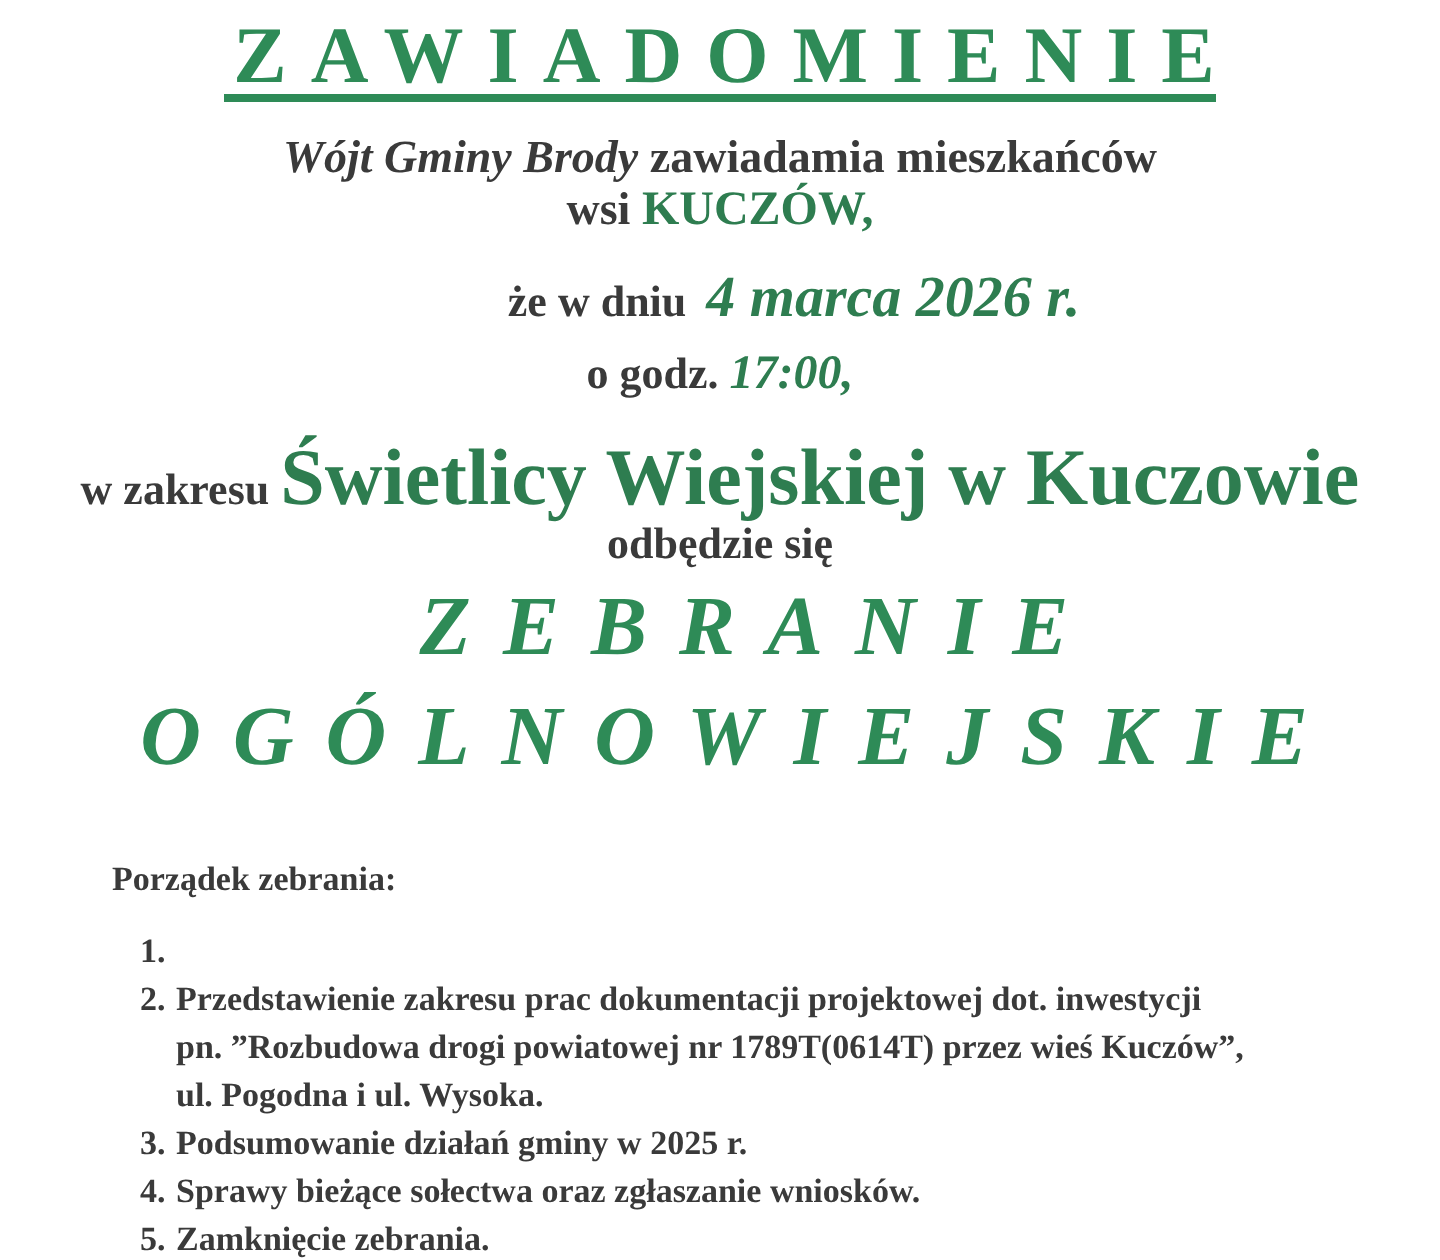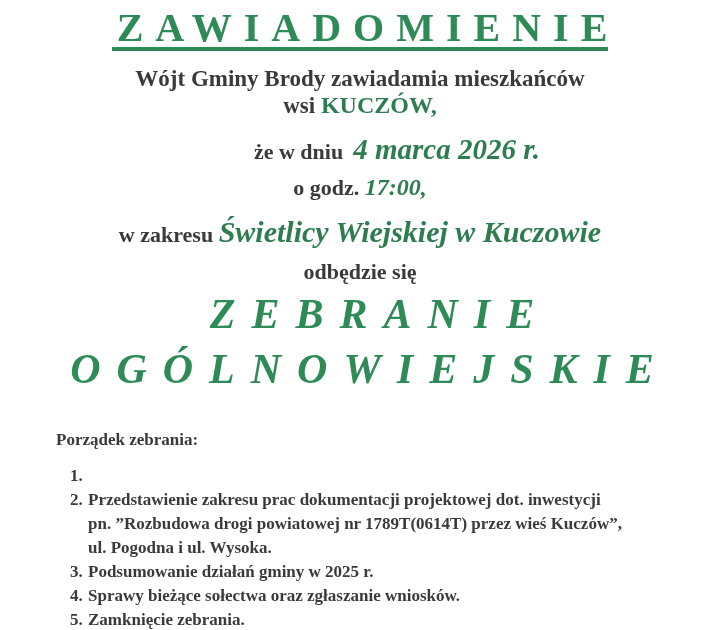--- a/index.html
+++ b/index.html
@@ -6,31 +6,31 @@
   body { width: 720px; height: 630px; position: relative; overflow: hidden;
          font-family: "Liberation Serif", serif; color: #3a3a3a; }
   .green { color: #2e7d50; }
   .abs { position: absolute; left: 0; width: 720px; text-align: center; white-space: nowrap; }
 
   .title { top: 4px; font-size: 40px; font-weight: bold; letter-spacing: 12px;
            color: #2e8b57; padding-left: 8px; }
   .title-rule { position: absolute; top: 47px; left: 112px; width: 496px; height: 4px; background: #2e8b57; }
 
   .l1 { top: 66px; font-size: 23px; font-weight: bold; }
-  .l1 .it { }
+  .l1 .it { font-style: italic; }
   .l2 { top: 92px; font-size: 23px; font-weight: bold; }
   .l2 .green { font-weight: bold; font-size: 24px; }
 
   .l3 { top: 133px; font-size: 22px; font-weight: bold; padding-left: 37px; }
   .l3 .green { font-style: italic; font-size: 29px; margin-left: 10px; }
   .l4 { top: 174px; font-size: 22px; font-weight: bold; }
   .l4 .green { font-style: italic; font-size: 24px; }
 
   .l5 { top: 215px; font-size: 22px; font-weight: bold; }
-  .l5 .green { font-style: italic; font-size: 30px; margin-top: 48px; }
+  .l5 .green { font-size: 40px; margin-top: 48px; }
   .l6 { top: 259px; font-size: 22px; font-weight: bold; }
 
   .big1 { top: 290px; font-size: 42px; font-weight: bold; font-style: italic;
           color: #2e8b57; letter-spacing: 16px; padding-left: 20px; }
   .big2 { top: 345px; font-size: 42px; font-weight: bold; font-style: italic;
           color: #2e8b57; letter-spacing: 16px; padding-left: 10px; }
 
   .agenda-title { position: absolute; top: 430px; left: 56px; font-size: 17px; font-weight: bold; }
   .agenda { position: absolute; top: 464px; left: 70px; font-size: 17px; font-weight: bold; line-height: 24px; }
   .item { display: flex; white-space: nowrap; }

